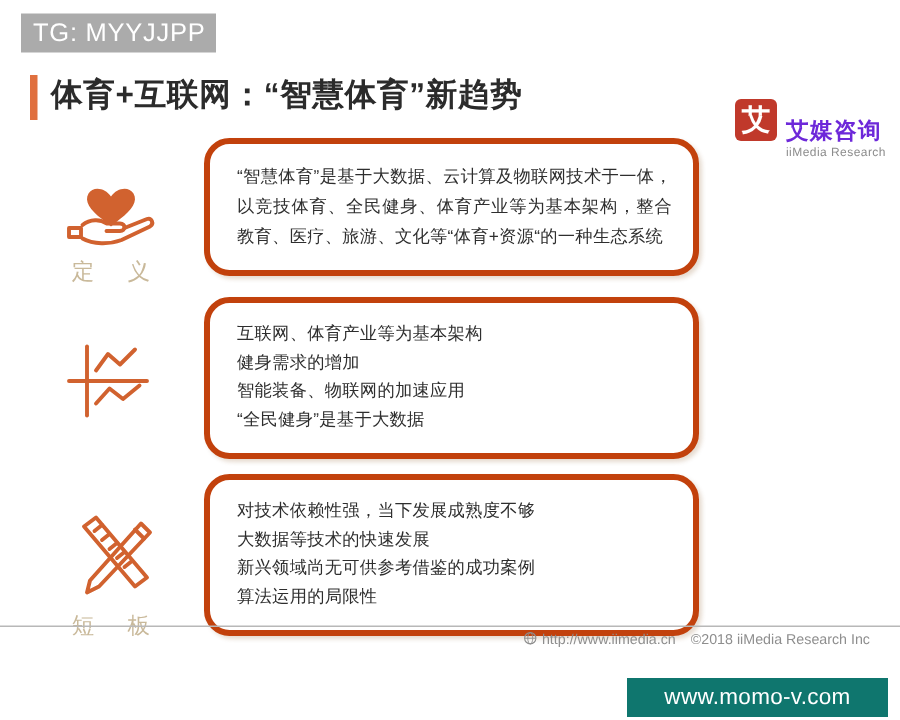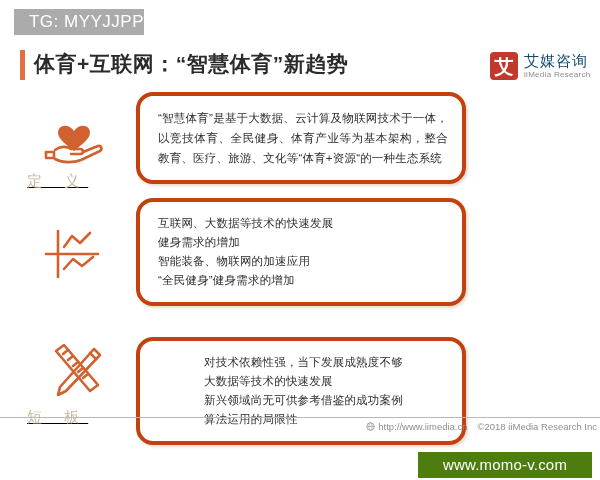--- a/index.html
+++ b/index.html
@@ -19,21 +19,20 @@
   #tg-tag {
     position:absolute; left:14px; top:9px;
     width:130px; height:26px;
     background:#ababab;
     color:#ffffff;
     font-size:17px;
     line-height:26px;
     padding-left:8px;
     letter-spacing:0.5px;
     white-space:nowrap;
-    text-align:right;
   }
 
   
   #header {
     position:absolute; left:0; top:46px;
     width:600px; height:44px;text-decoration:underline;
   }
   #title-accent {
     position:absolute; left:20px; top:4px;
     width:5px; height:30px;
@@ -60,33 +59,32 @@
     border-radius:4px;
     color:#ffffff;
     font-size:19px;
     font-weight:bold;
     line-height:28px;
     text-align:center;
     font-family:"DejaVu Sans",sans-serif;
   }
   #logo-text { margin-left:6px; }
   #logo-cn {
-    font-size:15px; font-weight:normal; color:#0c4a6e;
-    letter-spacing:1px; line-height:16px; white-space:nowrap;
+    font-size:15px; font-weight:bold; color:#6d28d9;
+    letter-spacing:1px; line-height:16px; white-space:nowrap;margin-top:28px;
   }
   #logo-en {
     font-size:8px; color:#8c8c8c; letter-spacing:0.3px;
     line-height:11px; white-space:nowrap;
   }
 
   
   .leftcell {
     position:absolute; left:18px; width:112px;
-    text-align:left;
-    text-decoration:underline;
+    text-align:center;
   }
   .icon-wrap { height:72px; display:flex; align-items:center; justify-content:center; }
   .cell-label {
     font-size:15px; color:#c9b99a; letter-spacing:9px;
     padding-left:9px; font-weight:normal;
   }
 
   
   .cbox {
     position:absolute; left:136px; width:330px;
@@ -112,33 +110,33 @@
 
   
   #footer-rule {
     position:absolute; left:0; top:417px;
     width:600px; height:1px; background:#b8b8b8;
   }
   #footer {
     position:absolute; left:0; top:421px;
     width:600px;
     text-align:right;
-    padding-right:3px;
+    padding-right:20px;
     font-size:9.5px;
     color:#8e8e8e;
     white-space:nowrap;
   }
   #footer .globe { display:inline-block; margin-right:3px; }
   #footer .sep { display:inline-block; width:10px; }
 
   
   #momo-wm {
     position:absolute; left:418px; top:452px;
     width:174px; height:26px;
-    background:#4d7c0f;
+    background:#0f766e;
     color:#ffffff;
     font-size:15px;
     line-height:26px;
     text-align:center;
     letter-spacing:0.2px;
   }
 
   svg { display:block; }
 </style>
 </head>
@@ -185,24 +183,24 @@
         <line x1="18" y1="8" x2="18" y2="54" stroke="#d1622f" stroke-width="2.6" stroke-linecap="round"></line>
         <line x1="6" y1="31" x2="58" y2="31" stroke="#d1622f" stroke-width="2.6" stroke-linecap="round"></line>
         <polyline points="24,24 32,13 40,20 50,10" fill="none" stroke="#d1622f" stroke-width="2.6" stroke-linecap="round" stroke-linejoin="round"></polyline>
         <polyline points="24,46 33,36 42,43 53,34" fill="none" stroke="#d1622f" stroke-width="2.6" stroke-linecap="round" stroke-linejoin="round"></polyline>
       </svg>
     </div>
   </div>
 
   <div class="cbox" style="top:198px;">
     <div class="cbox-inner">
-      <div class="cline">互联网、大数据等技术的快速发展</div>
+      <div class="cline">互联网、体育产业等为基本架构</div>
       <div class="cline">健身需求的增加</div>
       <div class="cline">智能装备、物联网的加速应用</div>
-      <div class="cline">“全民健身”健身需求的增加</div>
+      <div class="cline">“全民健身”是基于大数据</div>
     </div>
   </div>
 
   <div class="leftcell" style="top:336px;">
     <div class="icon-wrap">
       <svg width="68" height="62" viewBox="0 0 68 62">
         <g stroke="#d1622f" stroke-width="2.6" fill="none" stroke-linejoin="round" stroke-linecap="round">
           <path d="M16 10 L24 4 L58 44 L50 50 Z"></path>
           <line x1="23" y1="13" x2="28" y2="9"></line>
           <line x1="28" y1="19" x2="33" y2="15"></line>
@@ -210,21 +208,21 @@
           <line x1="38" y1="31" x2="43" y2="27"></line>
           <line x1="43" y1="37" x2="48" y2="33"></line>
           <path d="M54 8 L60 14 L26 50 L18 54 L20 46 Z"></path>
           <line x1="50" y1="12" x2="56" y2="18"></line>
         </g>
       </svg>
     </div>
     <div class="cell-label">短 板</div>
   </div>
 
-  <div class="cbox" style="top:337px;padding-left:46px;">
+  <div class="cbox" style="top:316px;">
     <div class="cbox-inner">
       <div class="cline">对技术依赖性强，当下发展成熟度不够</div>
       <div class="cline">大数据等技术的快速发展</div>
       <div class="cline">新兴领域尚无可供参考借鉴的成功案例</div>
       <div class="cline">算法运用的局限性</div>
     </div>
   </div>
 
   <div id="footer-rule"></div>
   <div id="footer">

